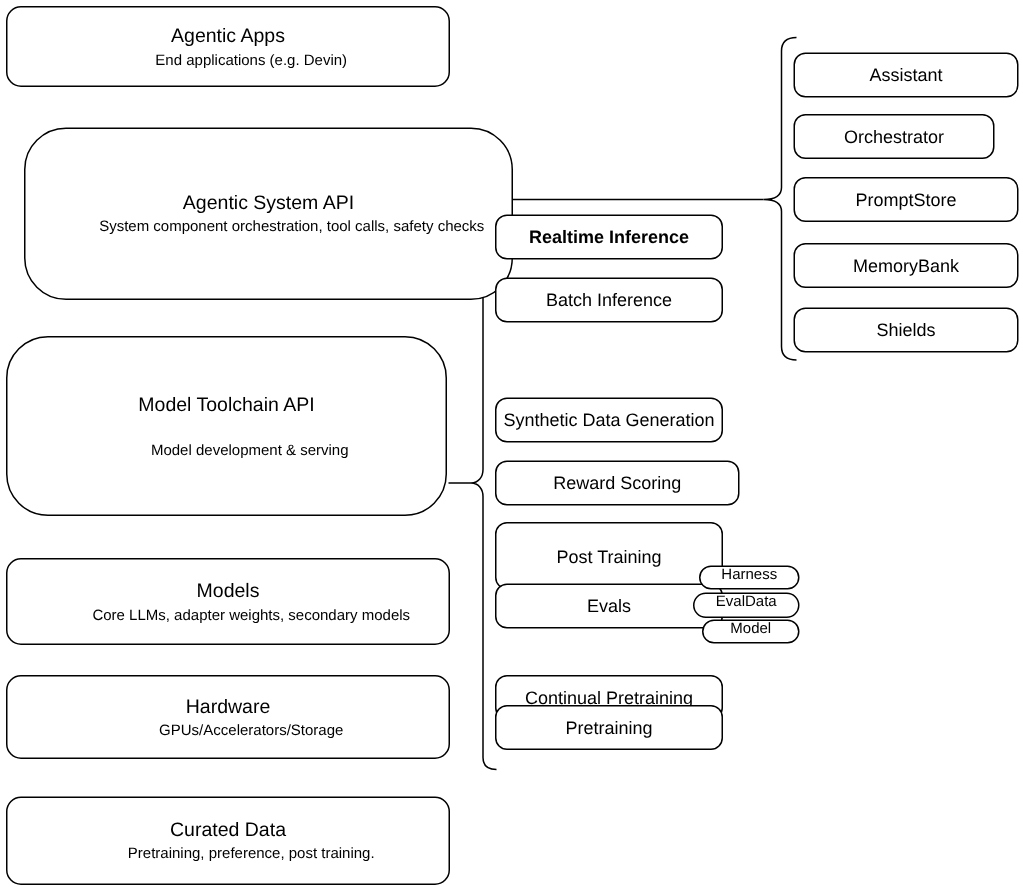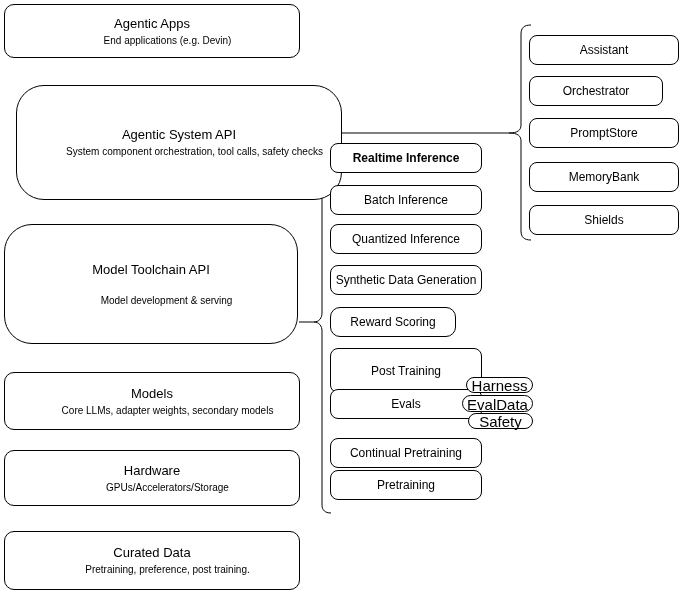--- a/index.html
+++ b/index.html
@@ -56,23 +56,23 @@
   .r10 { border-radius: 10px; }
   .r28 { border-radius: 28px; }
   .r8  { border-radius: 8px; }
   .pill {
     position: absolute;
     box-sizing: border-box;
     background: #ffffff;
     border: 1px solid #000000;
     border-radius: 10px;
     display: flex;
-    align-items: flex-end;
+    align-items: flex-start;
     justify-content: center;
-    font-size: 15px;
+    font-size: 10px;
     line-height: 12px;
     white-space: nowrap;
   }
 </style>
 </head>
 <body>
 
 <div class="canvas">
 
   <svg class="connectors" width="682" height="591" viewBox="0 0 682 591">
@@ -113,50 +113,47 @@
     <div class="title">Curated Data</div>
     <div class="subtitle">Pretraining, preference, post training.</div>
   </div>
 
   <div class="node r8" style="left:330px; top:143px; width:152px; height:30px;font-weight:bold;">
     <div class="label">Realtime Inference</div>
   </div>
   <div class="node r8" style="left:330px; top:185px; width:152px; height:30px;">
     <div class="label">Batch Inference</div>
   </div>
-  <div class="node r8" style="left:330px; top:224px; width:152px; height:30px;">
-    <div class="label">Quantized Inference</div>
-  </div>
   <div class="node r8" style="left:330px; top:265px; width:152px; height:30px;">
     <div class="label">Synthetic Data Generation</div>
   </div>
-  <div class="node r8" style="left:330px; top:307px; width:126px; height:30px;border-radius:10px;">
+  <div class="node r8" style="left:330px; top:307px; width:163px; height:30px;">
     <div class="label">Reward Scoring</div>
   </div>
   <div class="node r8" style="left:330px; top:348px; width:152px; height:45px;">
     <div class="label">Post Training</div>
   </div>
   <div class="node r8" style="left:330px; top:389px; width:152px; height:30px;">
     <div class="label">Evals</div>
   </div>
-  <div class="node r8" style="left:330px; top:438px; width:152px; height:30px;">
+  <div class="node r8" style="left:330px; top:450px; width:152px; height:30px;">
     <div class="label">Continual Pretraining</div>
   </div>
   <div class="node r8" style="left:330px; top:470px; width:152px; height:30px;text-align:center;">
     <div class="label">Pretraining</div>
   </div>
 
   <div class="pill" style="left:466px; top:377px; width:67px; height:16px;">
     <span>Harness</span>
   </div>
   <div class="pill" style="left:462px; top:395px; width:71px; height:17px;">
     <span>EvalData</span>
   </div>
   <div class="pill" style="left:468px; top:413px; width:65px; height:16px;">
-    <span>Safety</span>
+    <span>Model</span>
   </div>
 
   <div class="node r8" style="left:529px; top:35px; width:150px; height:30px;">
     <div class="label">Assistant</div>
   </div>
   <div class="node r8" style="left:529px; top:76px; width:134px; height:30px;">
     <div class="label">Orchestrator</div>
   </div>
   <div class="node r8" style="left:529px; top:118px; width:150px; height:30px;">
     <div class="label">PromptStore</div>

